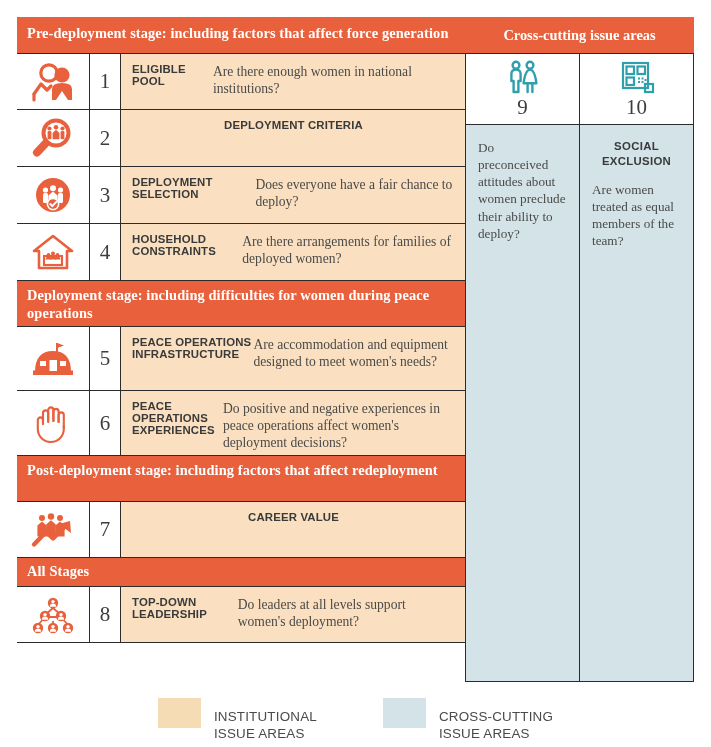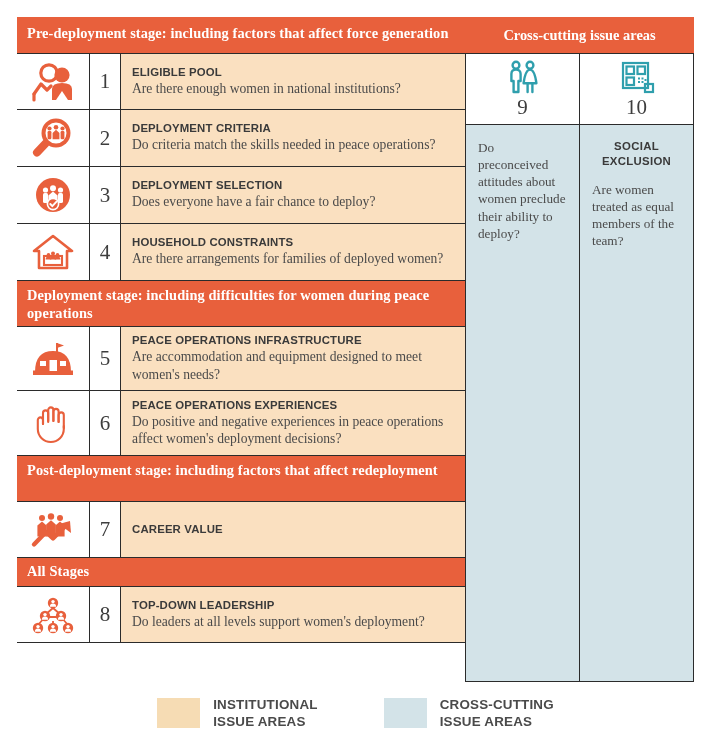--- a/index.html
+++ b/index.html
@@ -45,21 +45,21 @@
   .num-cell{
     width:30px;min-width:30px;
     background:#ffffff;
     border-right:1.4px solid #2b2b2b;
     display:flex;align-items:center;justify-content:center;
     font-family:"Liberation Serif", serif;
     font-size:21px;color:#3d3d3d;
   }
   .text-cell{
     flex:1;padding:9px 10px 9px 11px;
-    display:flex;flex-direction:column;justify-content:center;
+    display:flex;flex-direction:row;justify-content:center;
   }
   .t-title{
     font-family:"Liberation Sans", sans-serif;
     font-weight:bold;font-size:11.4px;
     letter-spacing:.15px;color:#3a3a3a;
     margin-bottom:2px;
   }
   .t-q{
     font-family:"Liberation Serif", serif;
     font-size:13.6px;line-height:1.26;color:#4a4a4a;
@@ -114,22 +114,22 @@
   .legend{
     position:absolute;left:0;top:697px;width:711px;
     display:flex;justify-content:center;gap:66px;
   }
   .leg-item{display:flex;align-items:flex-start;gap:13px;}
   .swatch{width:43px;height:30px;margin-top:1px;}
   .sw-inst{background:#f6dcb4;}
   .sw-cc{background:#d3e3e8;}
   .leg-label{
     font-family:"Liberation Sans", sans-serif;
-    font-weight:bold;font-size:13.4px;letter-spacing:.2px;
-    color:#4a4a4a;line-height:1.25;
+    font-weight:normal;font-size:13.4px;letter-spacing:.2px;
+    color:#4a4a4a;line-height:1.25;margin-top:12px;
   }
 
   .ic{display:block;}
 </style>
 </head>
 <body>
 
 <div class="page">
 
   <div class="left-col">
@@ -166,21 +166,20 @@
               <path d="M25 12.8 l3.4 3.2 v6.2 h-6.8 v-6.2 z"></path>
             <circle cx="31.5" cy="11.5" r="2.1"></circle>
               <rect x="29.6" y="14" width="3.8" height="8.2" rx="1.2"></rect>
           </g>
           <path d="M14.5 26.5 L6 35.5" stroke="#e8603c" stroke-width="8" stroke-linecap="round"></path>
         </svg>
       </div>
       <div class="num-cell">2</div>
       <div class="text-cell">
         <div class="t-title">DEPLOYMENT CRITERIA</div>
-        <div class="t-q">Do criteria match the skills needed in peace operations?</div>
       </div>
     </div>
 
     <div class="row h57">
       <div class="icon-cell">
         <svg class="ic" width="42" height="42" viewBox="0 0 42 42" aria-hidden="true">
           <circle cx="21" cy="21" r="17" fill="#e8603c"></circle>
           <g fill="#fff">
             <circle cx="13.5" cy="16" r="2.6"></circle>
               <rect x="11" y="19" width="5" height="10" rx="1.6"></rect>

